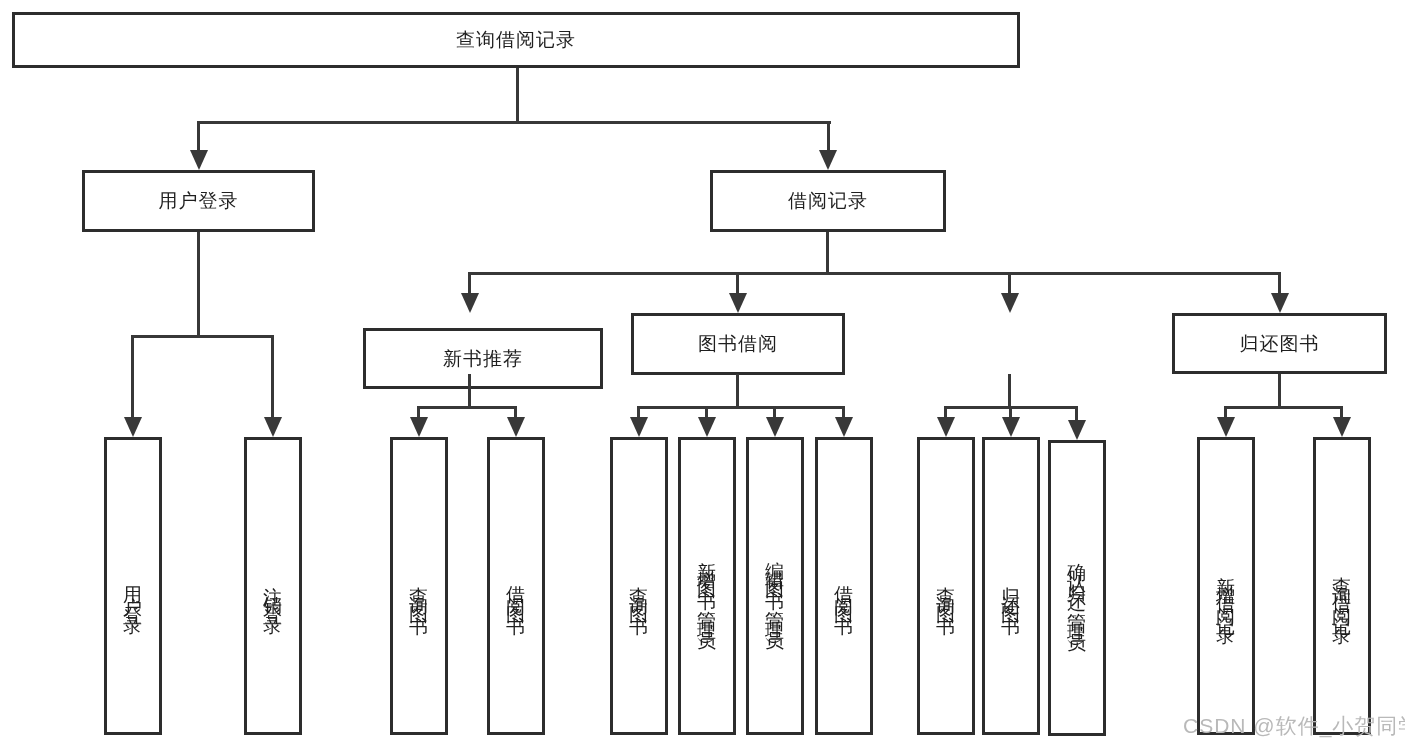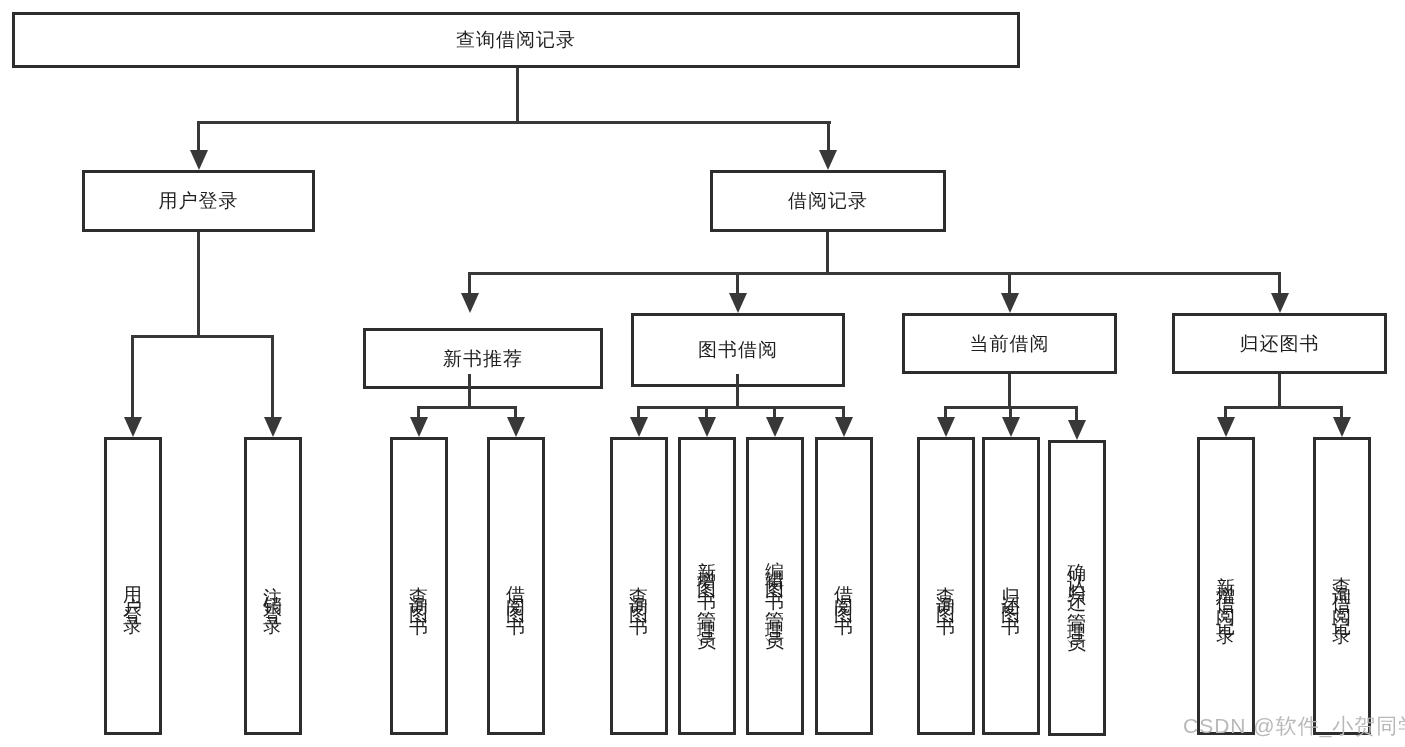--- a/index.html
+++ b/index.html
@@ -47,25 +47,22 @@
     <span>用户登录</span>
   </div>
 
   <div class="node" style="left:710px; top:170px; width:236px; height:62px;">
     <span>借阅记录</span>
   </div>
 
   <div class="node" style="left:363px; top:328px; width:240px; height:61px;text-align:right;">
     <span>新书推荐</span>
   </div>
-  <div class="node" style="left:631px; top:313px; width:214px; height:74px;">
+  <div class="node" style="left:631px; top:313px; width:214px; height:62px;">
     <span>图书借阅</span>
-  </div>
-  <div class="node" style="left:902px; top:313px; width:215px; height:61px;">
-    <span>当前借阅</span>
   </div>
   <div class="node" style="left:1172px; top:313px; width:215px; height:61px;">
     <span>归还图书</span>
   </div>
 
   <div class="node leaf" style="left:104px; top:437px; width:58px; height:298px;">
     <span>用户登录</span>
   </div>
   <div class="node leaf" style="left:244px; top:437px; width:58px; height:298px;">
     <span>注销登录</span>

